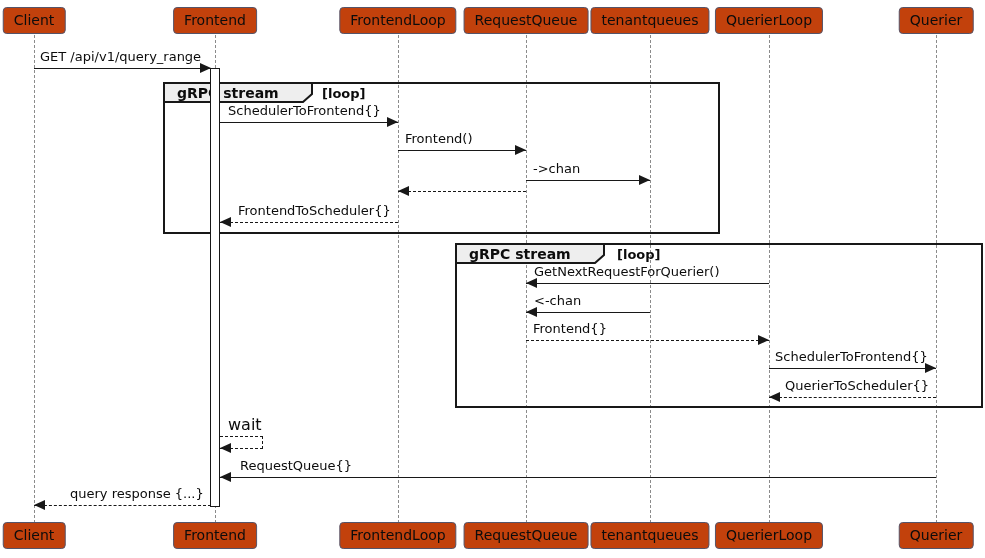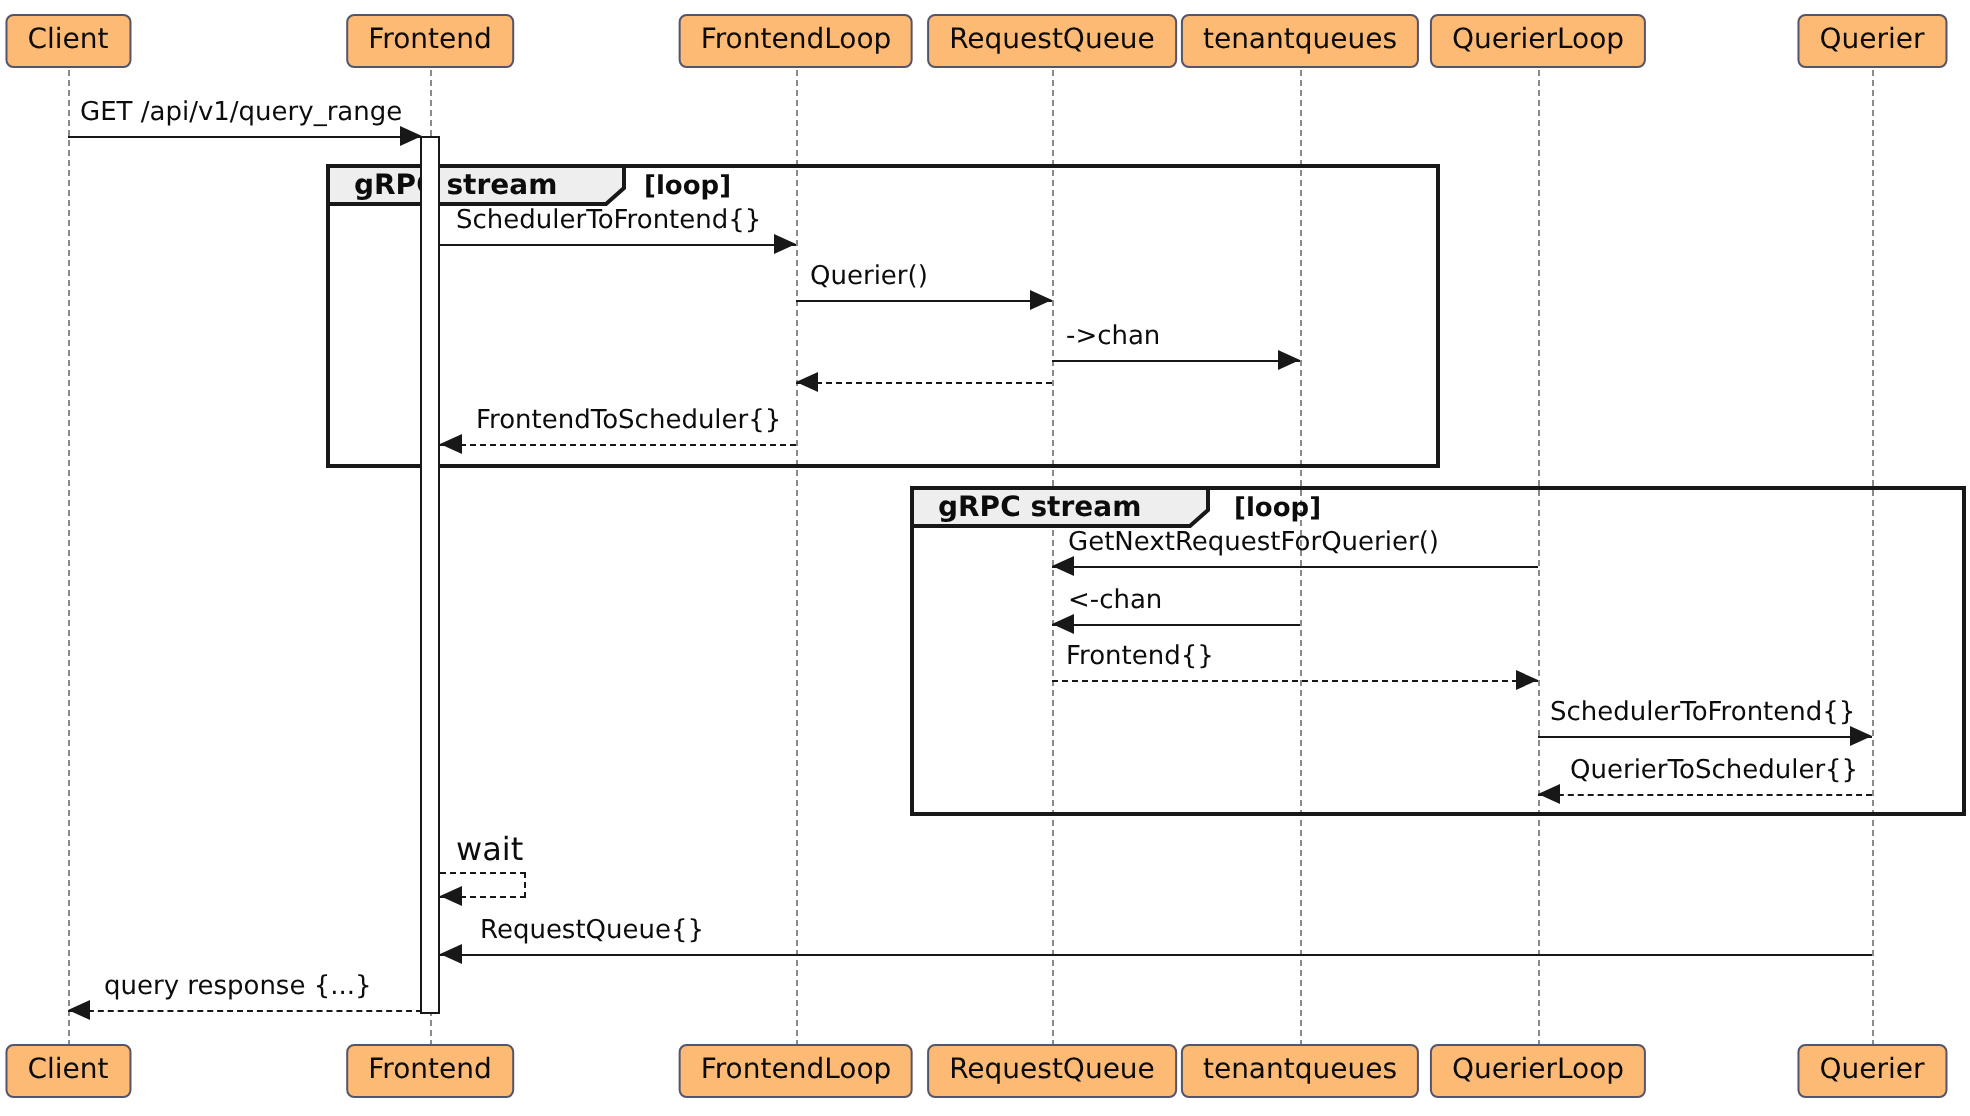--- a/index.html
+++ b/index.html
@@ -7,21 +7,21 @@
     position:relative; width:985px; height:558px; background:#ffffff;
     font-family:"DejaVu Sans","Liberation Sans",sans-serif; color:#111;
     overflow:hidden;
   }
   .lifeline {
     position:absolute; top:35px; height:488px; width:0;
     border-left:1px dashed #8b8b8b; z-index:0;
   }
   .p-box {
     position:absolute; transform:translateX(-50%);
-    background:#fdba74; border:1px solid #54546a; border-radius:4px;
+    background:#c2410c; border:1px solid #54546a; border-radius:4px;
     padding:4px 10px; font-size:14px; line-height:17px; white-space:nowrap;
     z-index:6; color:#0c0c0c;
   }
   .frame {
     position:absolute; border:2px solid #181818; z-index:1; background:transparent;
   }
   .frame-tab-svg { position:absolute; left:-2px; top:-2px; z-index:1; overflow:visible; }
   .frame-title {
     position:absolute; left:12px; top:1px; font-size:14px; font-weight:bold;
     white-space:nowrap; z-index:2; color:#0c0c0c;
@@ -96,21 +96,21 @@
     <div class="arr r"></div>
   </div>
 
   <div class="msg" style="left:220px; top:122px; width:178px;">
     <div class="lbl" style="left:8px">SchedulerToFrontend{}</div>
     <div class="line"></div>
     <div class="arr r"></div>
   </div>
 
   <div class="msg" style="left:398px; top:150px; width:128px;">
-    <div class="lbl" style="left:7px">Querier()</div>
+    <div class="lbl" style="left:7px">Frontend()</div>
     <div class="line"></div>
     <div class="arr r"></div>
   </div>
 
   <div class="msg" style="left:526px; top:180px; width:124px;">
     <div class="lbl" style="left:7px">-&gt;chan</div>
     <div class="line"></div>
     <div class="arr r"></div>
   </div>
 
@@ -159,21 +159,21 @@
   <div class="self-box"></div>
   <div class="self-arrow"></div>
 
   <div class="msg" style="left:220px; top:477px; width:716px;">
     <div class="lbl" style="left:20px">RequestQueue{}</div>
     <div class="line"></div>
     <div class="arr l"></div>
   </div>
 
   <div class="msg" style="left:34px; top:505px; width:177px;">
-    <div class="lbl" style="left:18px">query response {...}</div>
+    <div class="lbl" style="left:36px">query response {...}</div>
     <div class="line dashed"></div>
     <div class="arr l"></div>
   </div>
 
   <div class="p-box" style="left:34px;  top:7px">Client</div>
   <div class="p-box" style="left:215px; top:7px">Frontend</div>
   <div class="p-box" style="left:398px; top:7px">FrontendLoop</div>
   <div class="p-box" style="left:526px; top:7px">RequestQueue</div>
   <div class="p-box" style="left:650px; top:7px">tenantqueues</div>
   <div class="p-box" style="left:769px; top:7px">QuerierLoop</div>

